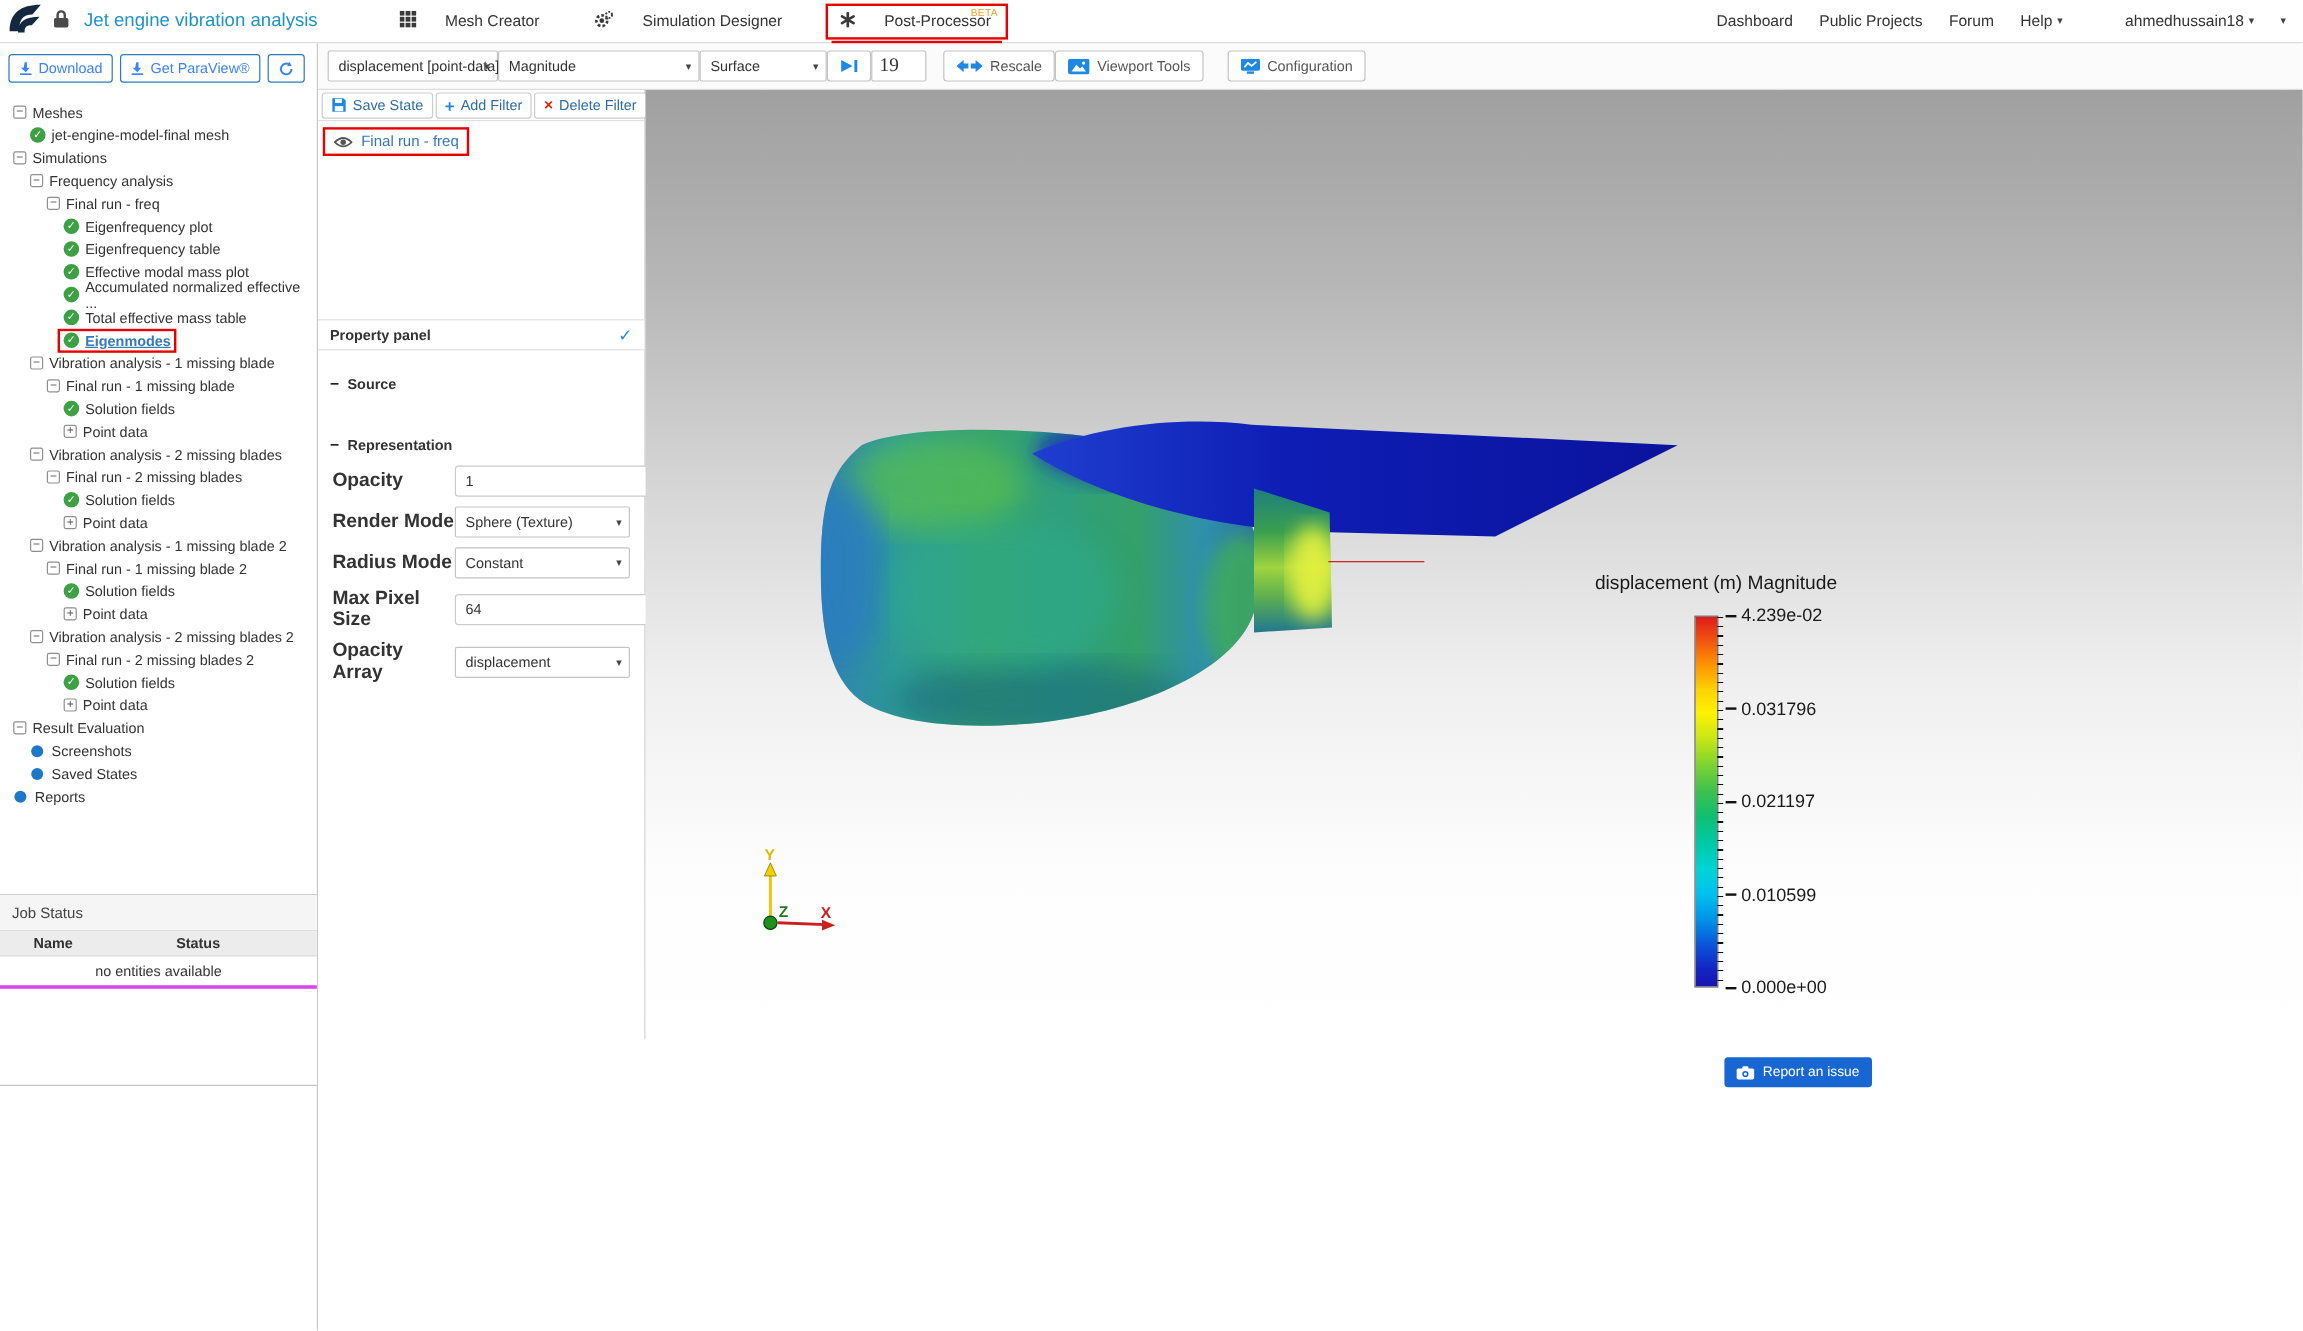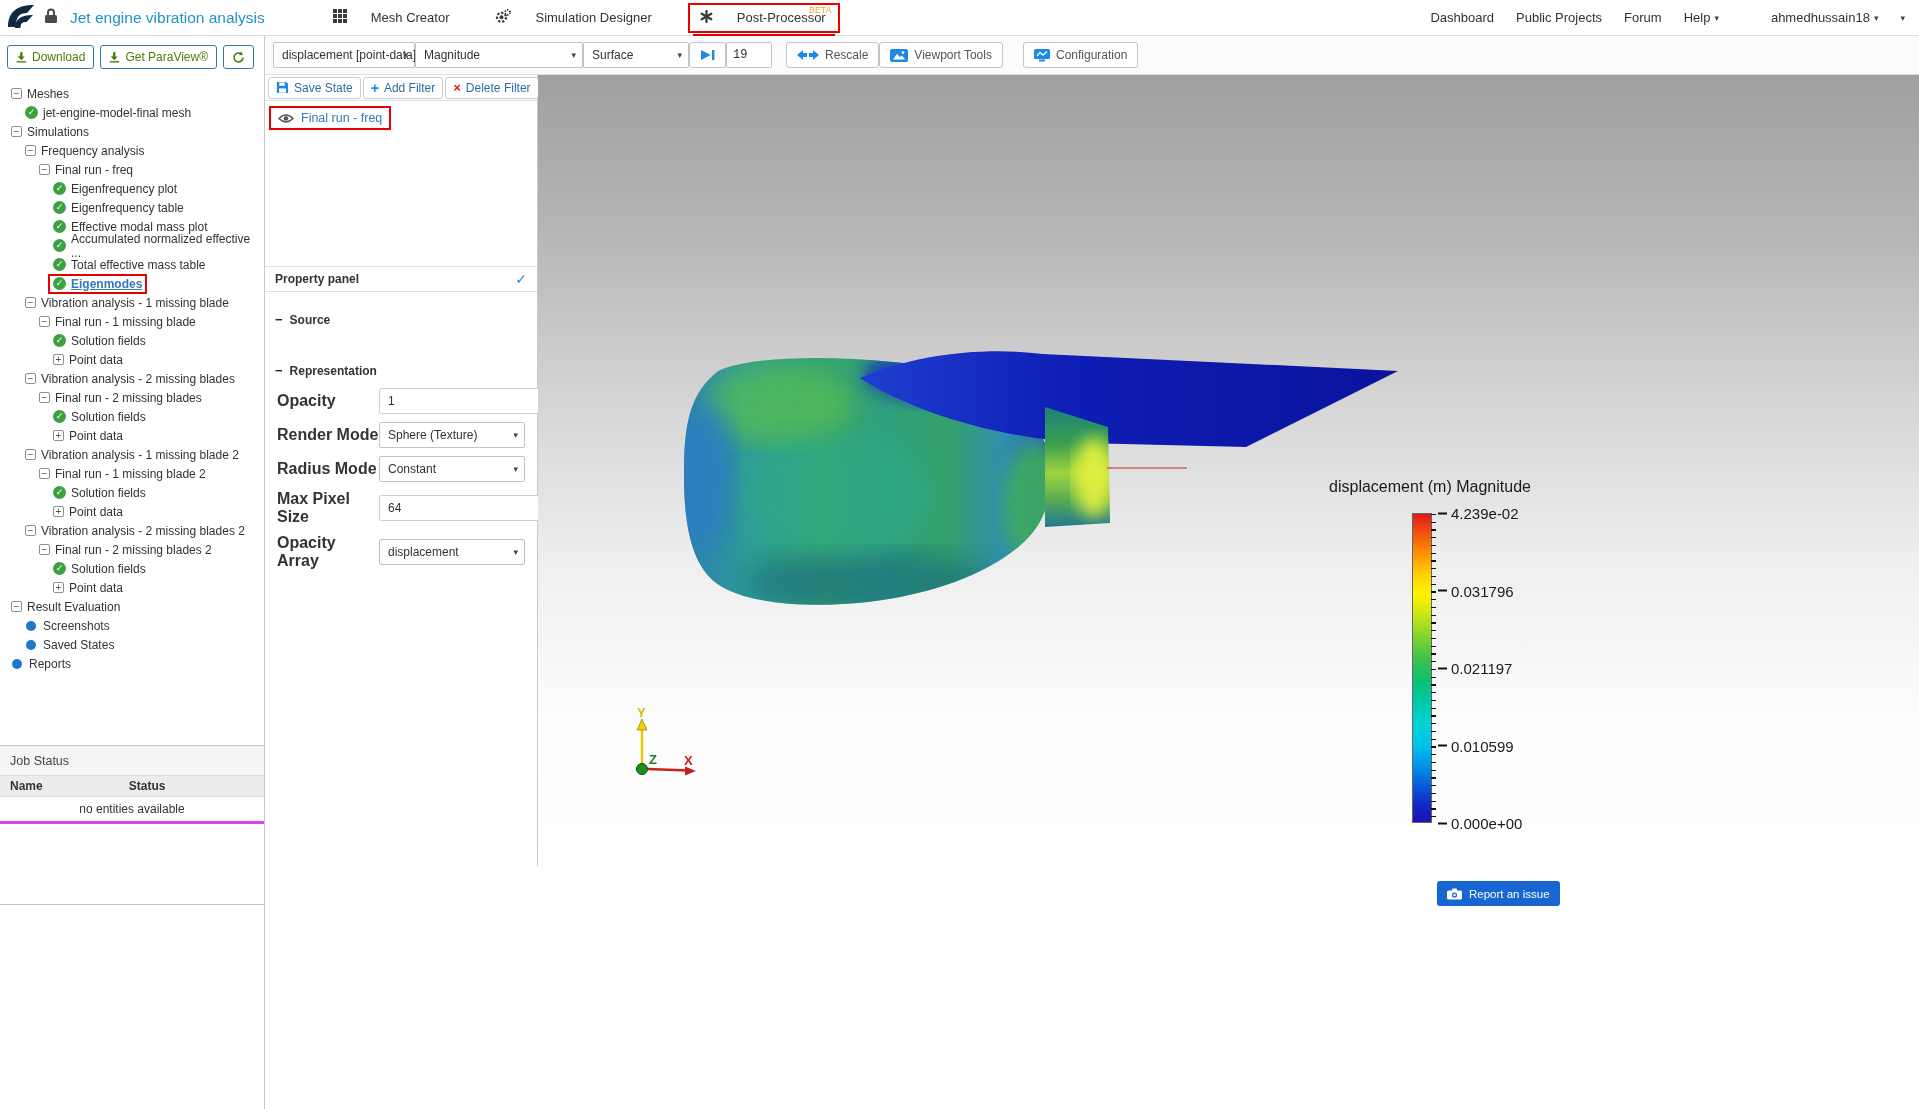--- a/index.html
+++ b/index.html
@@ -23,21 +23,21 @@
                   font-size:13px; color:#333; }
   .hr-item { display:flex; align-items:center; gap:4px; cursor:pointer; white-space:nowrap; }
   .caret { font-size:9px; color:#444; }
   .user-gap { margin-left:30px; }
 
   
   .sidebar { position:absolute; left:0; top:36px; width:265px; height:1073px; background:#fff;
              border-right:1px solid #c9c9c9; }
   .sb-buttons { display:flex; gap:6px; padding:9px 7px; }
   .sb-btn { display:inline-flex; align-items:center; gap:5px; height:24px; padding:0 8px;
-            background:#fff; border:1px solid #2e7ab8; border-radius:3px; color:#4d7c0f;
+            background:#fff; border:1px solid #2e7ab8; border-radius:3px; color:#3b82f6;
             font-size:12px; cursor:pointer; white-space:nowrap; }
   .tree { padding:6px 0 0 0; font-size:12px; color:#333; }
   .tree-row { height:19px; display:flex; align-items:center; cursor:pointer; }
   .tree-row[data-depth="0"] { padding-left:8px; }
   .tree-row[data-depth="1"] { padding-left:22px; }
   .tree-row[data-depth="2"] { padding-left:36px; }
   .tree-row[data-depth="3"] { padding-left:50px; }
   .tree-inner { display:inline-flex; align-items:center; padding:1px 3px; }
   .tree-row[data-annotated="true"] .tree-inner { outline:2px solid #e60000; }
   .tree-icon { width:13px; height:13px; margin-right:5px; flex:none; display:inline-flex;
@@ -52,37 +52,37 @@
   .tree-row[data-icon="dot"] .tree-icon { width:10px; height:10px; border-radius:50%;
                background:#1e78c8; margin-left:1px; margin-right:7px; }
   .tree-row[data-selected="true"] .tree-label { color:#337ab7; font-weight:bold; text-decoration:underline; }
 
   .job-status { position:absolute; left:0; right:0; top:709px; height:160px; background:#fff;
                 border-top:1px solid #ccc; border-bottom:1px solid #c4c4c4; }
   .js-title { height:30px; background:#f5f5f5; border-bottom:1px solid #ddd; display:flex;
               align-items:center; padding:0 10px; font-size:12.5px; color:#444; }
   .js-thead { display:flex; background:#ececec; border-bottom:1px solid #ddd; font-size:12px;
               font-weight:bold; color:#333; }
-  .js-thead span { padding:3px 10px; }
+  .js-thead span { padding:3px 28px; }
   .js-thead span:first-child { width:45%; }
   .js-empty { text-align:center; font-size:12px; color:#333; padding:5px 0; border-bottom:3px solid #d946ef; }
 
   
   .toolbar { position:absolute; left:265px; top:36px; width:1654px; height:39px; background:#fbfbfb;
              border-bottom:1px solid #ddd; display:flex; align-items:center; padding-left:8px; gap:0; }
   .fake-select { position:relative; height:26px; background:#fff; border:1px solid #c4c4c4;
                  border-radius:2px; display:flex; align-items:center; padding:0 20px 0 8px;
                  font-size:12px; color:#333; cursor:pointer; white-space:nowrap; }
   .fake-select .sel-caret { position:absolute; right:6px; font-size:9px; color:#444; }
   .w142 { width:142px; } .w150 { width:168px; } .w106 { width:106px; }
   .tb-btn { display:inline-flex; align-items:center; gap:6px; height:26px; padding:0 10px;
             background:#fff; border:1px solid #c4c4c4; border-radius:3px; font-size:12px;
             color:#555; cursor:pointer; white-space:nowrap; }
   .frame-input { width:46px; height:26px; border:1px solid #c4c4c4; border-radius:2px;
-                 font-size:12px; padding:0 6px; color:#333; font-family:Liberation Mono, monospace; }
+                 font-size:16px; padding:0 6px; color:#333; font-family:Liberation Serif, serif; }
   .gap14 { margin-left:14px; } .gap20 { margin-left:20px; }
 
   
   .filter-panel { position:absolute; left:265px; top:75px; width:273px; height:791px; background:#fff;
                   border-right:1px solid #c9c9c9; }
   .fp-buttons { display:flex; align-items:center; gap:2px; padding:2px 3px; height:26px;
                 border-bottom:1px solid #e0e0e0; }
   .fp-btn { display:inline-flex; align-items:center; gap:5px; height:22px; padding:0 7px;
             background:#fff; border:1px solid #ccc; border-radius:3px; font-size:12px;
             color:#2e6da4; cursor:pointer; white-space:nowrap; }

